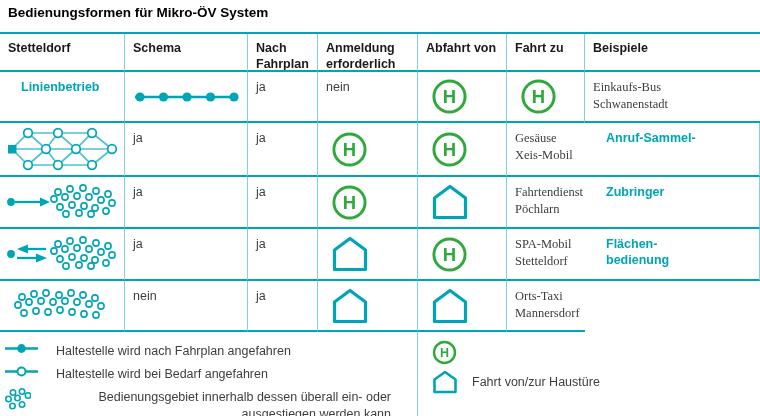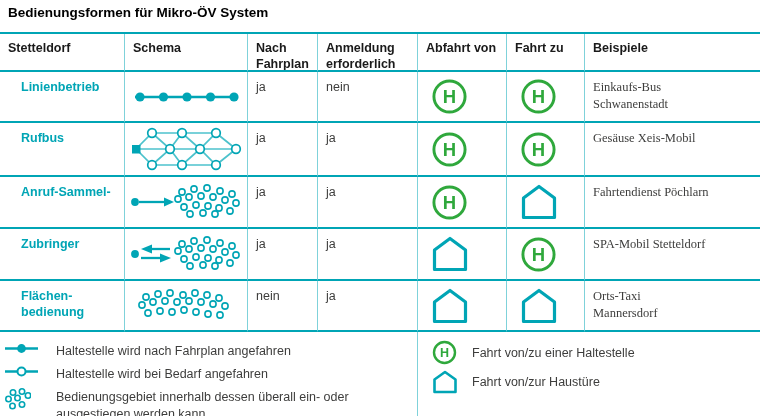--- a/index.html
+++ b/index.html
@@ -90,20 +90,21 @@
     display: flex;
     justify-content: flex-start;
     padding-top: 1px;
   }
   .lrow .ltext {
     font-size: 12.5px;
     color: #3d3d3c;
     line-height: 1.35;
     max-width: 335px;
     padding-top: 2px;
+    text-align: right;
   }
   .rrow {
     display: flex;
     align-items: center;
     margin-bottom: 5px;
   }
   .rrow .licon {
     width: 40px;
     flex: 0 0 40px;
     display: flex;
@@ -157,24 +158,20 @@
       <svg width="37" height="37" viewBox="0 0 38 38">
         <circle cx="19" cy="19" r="16" fill="none" stroke="#2fa83c" stroke-width="3"></circle>
         <text x="19" y="26" text-anchor="middle" font-size="19" font-weight="700" fill="#2fa83c" font-family="Liberation Sans, sans-serif">H</text>
       </svg>
     </div>
     <div class="c val lastcol">
       <span>Einkaufs-Bus</span>
       <span>Schwanenstadt</span>
     </div>
 
-    <div class="c name">
-      <span>Rufbus</span>
-      <span></span>
-    </div>
     <div class="c schema">
       <svg width="112" height="46" viewBox="0 0 112 46">
         <g stroke="#4cc2cc" stroke-width="1.7" fill="none">
           <line x1="22" y1="7" x2="86" y2="7"></line>
           <line x1="6" y1="23" x2="106" y2="23"></line>
           <line x1="22" y1="39" x2="86" y2="39"></line>
           <polyline points="6,23 22,7 40,23 52,7 70,23 86,7 106,23"></polyline>
           <polyline points="6,23 22,39 40,23 52,39 70,23 86,39 106,23"></polyline>
         </g>
         <rect x="2" y="19" width="8.5" height="8.5" fill="#00a5b5"></rect>
@@ -400,21 +397,20 @@
       </div>
     </div>
     <div class="legend-right">
       <div class="rrow">
         <span class="licon">
           <svg width="25" height="25" viewBox="0 0 25 25">
             <circle cx="12.5" cy="12.5" r="10.5" fill="none" stroke="#2fa83c" stroke-width="2.4"></circle>
             <text x="12.5" y="17" text-anchor="middle" font-size="12.5" font-weight="700" fill="#2fa83c" font-family="Liberation Sans, sans-serif">H</text>
           </svg>
         </span>
-        <span class="ltext">Fahrt von/zu einer Haltestelle</span>
       </div>
       <div class="rrow">
         <span class="licon">
           <svg width="26" height="24" viewBox="0 0 26 24">
             <path d="M2.5 9.5 L13 2 L23.5 9.5 L23.5 22 L2.5 22 Z" fill="none" stroke="#00a5b5" stroke-width="2.6" stroke-linejoin="round"></path>
           </svg>
         </span>
         <span class="ltext">Fahrt von/zur Haustüre</span>
       </div>
     </div>

